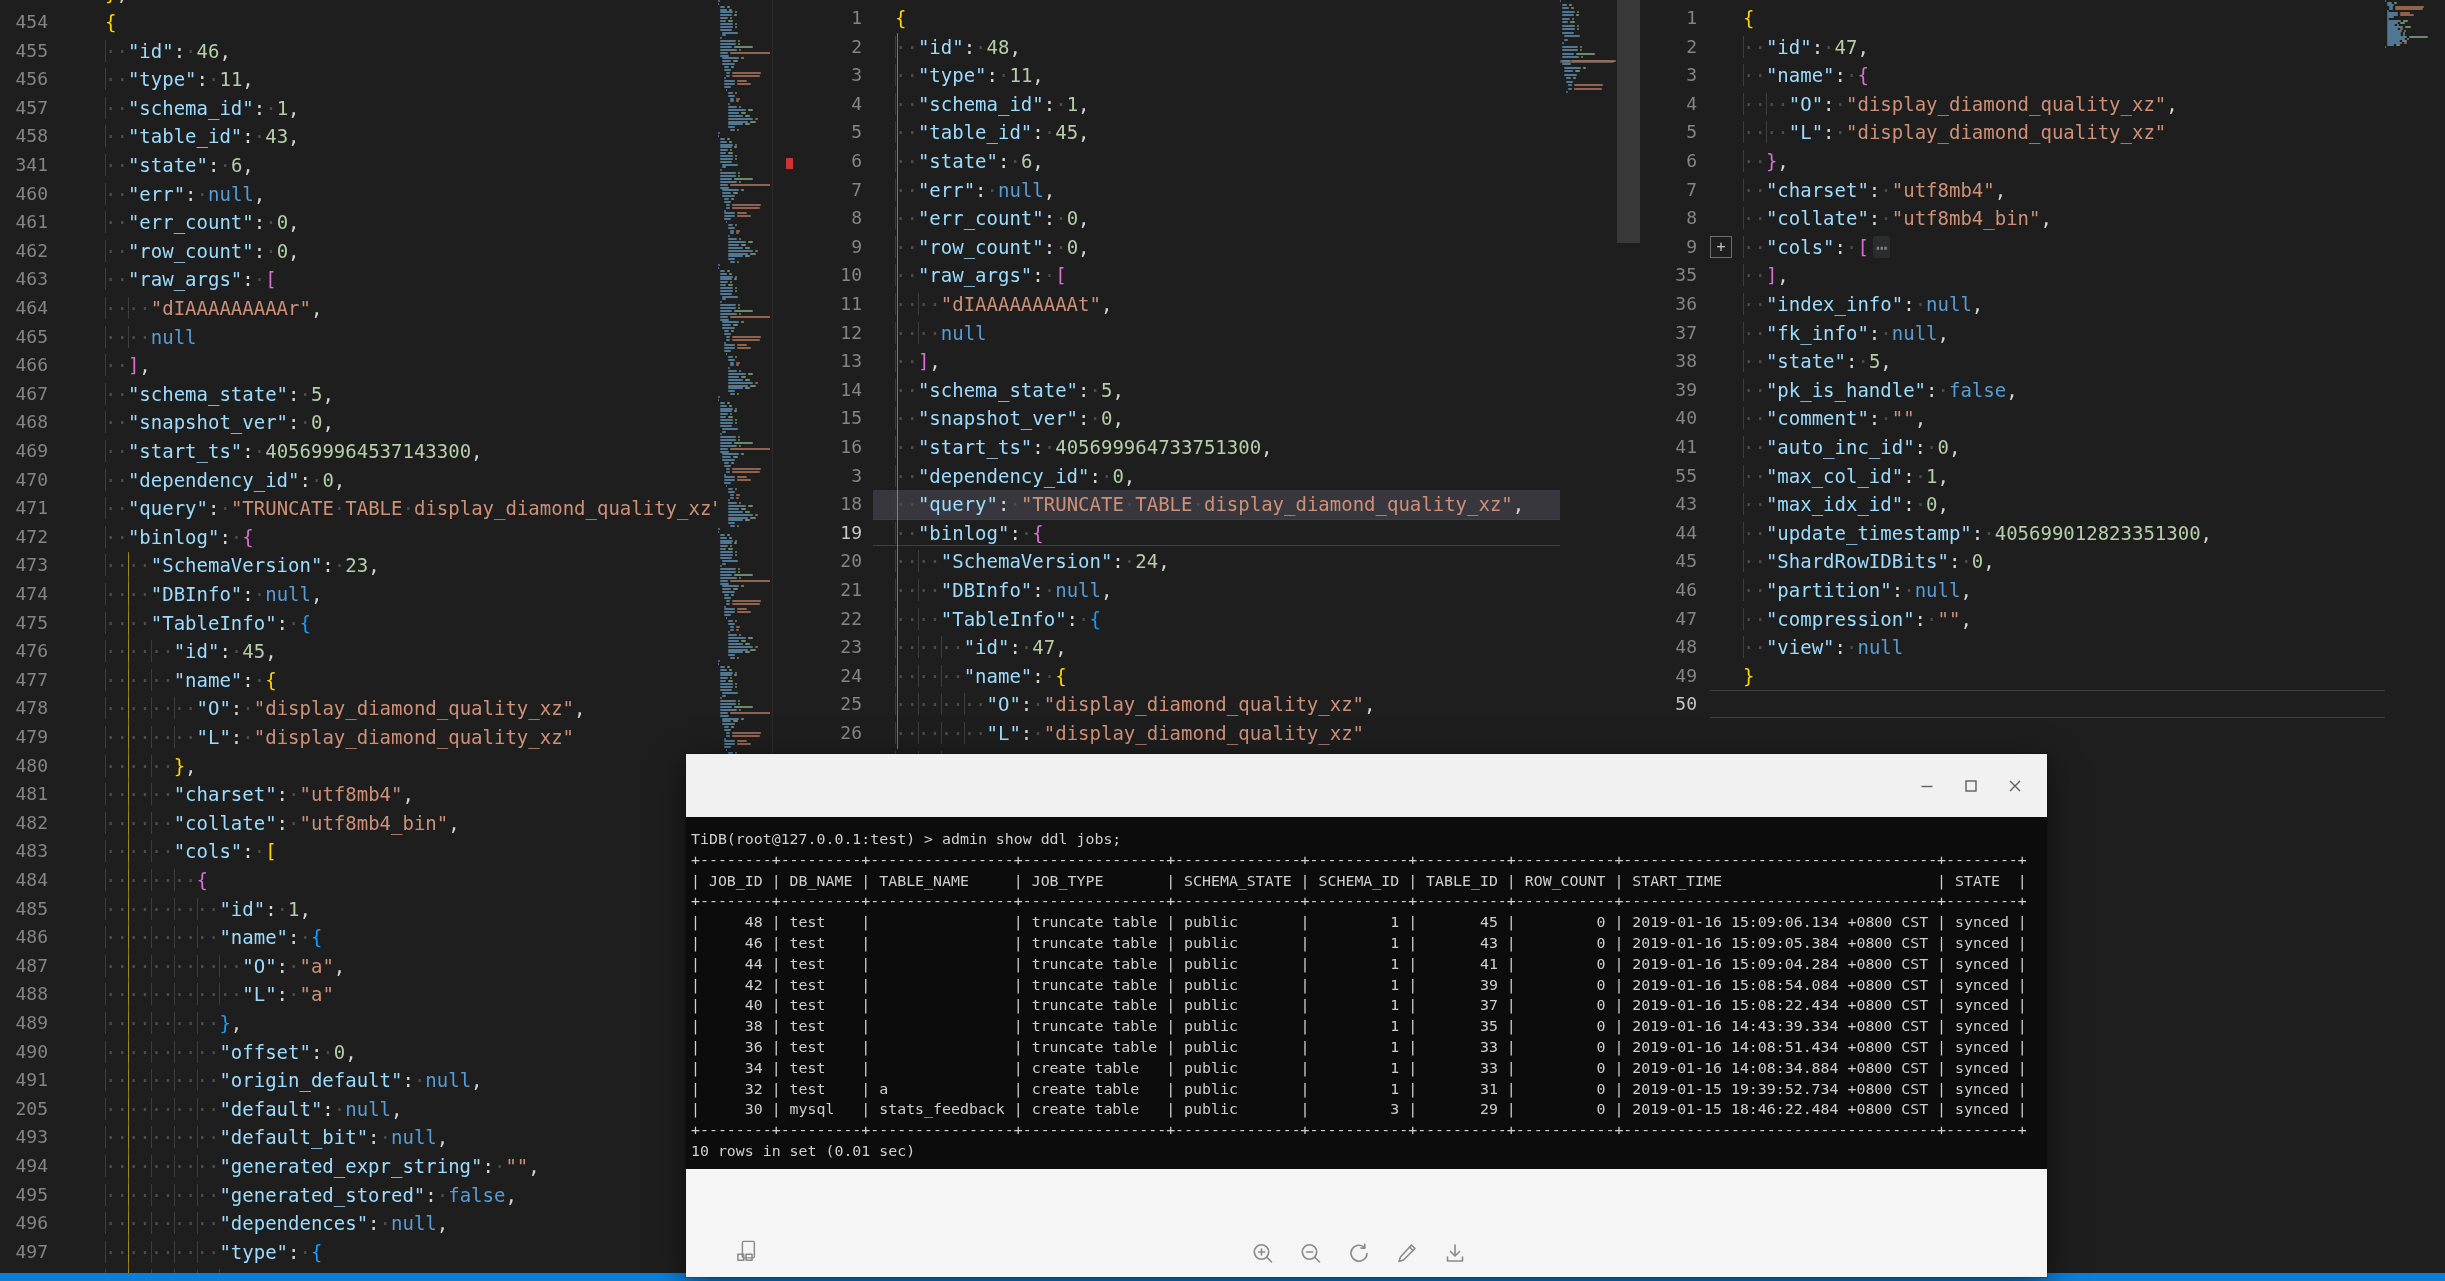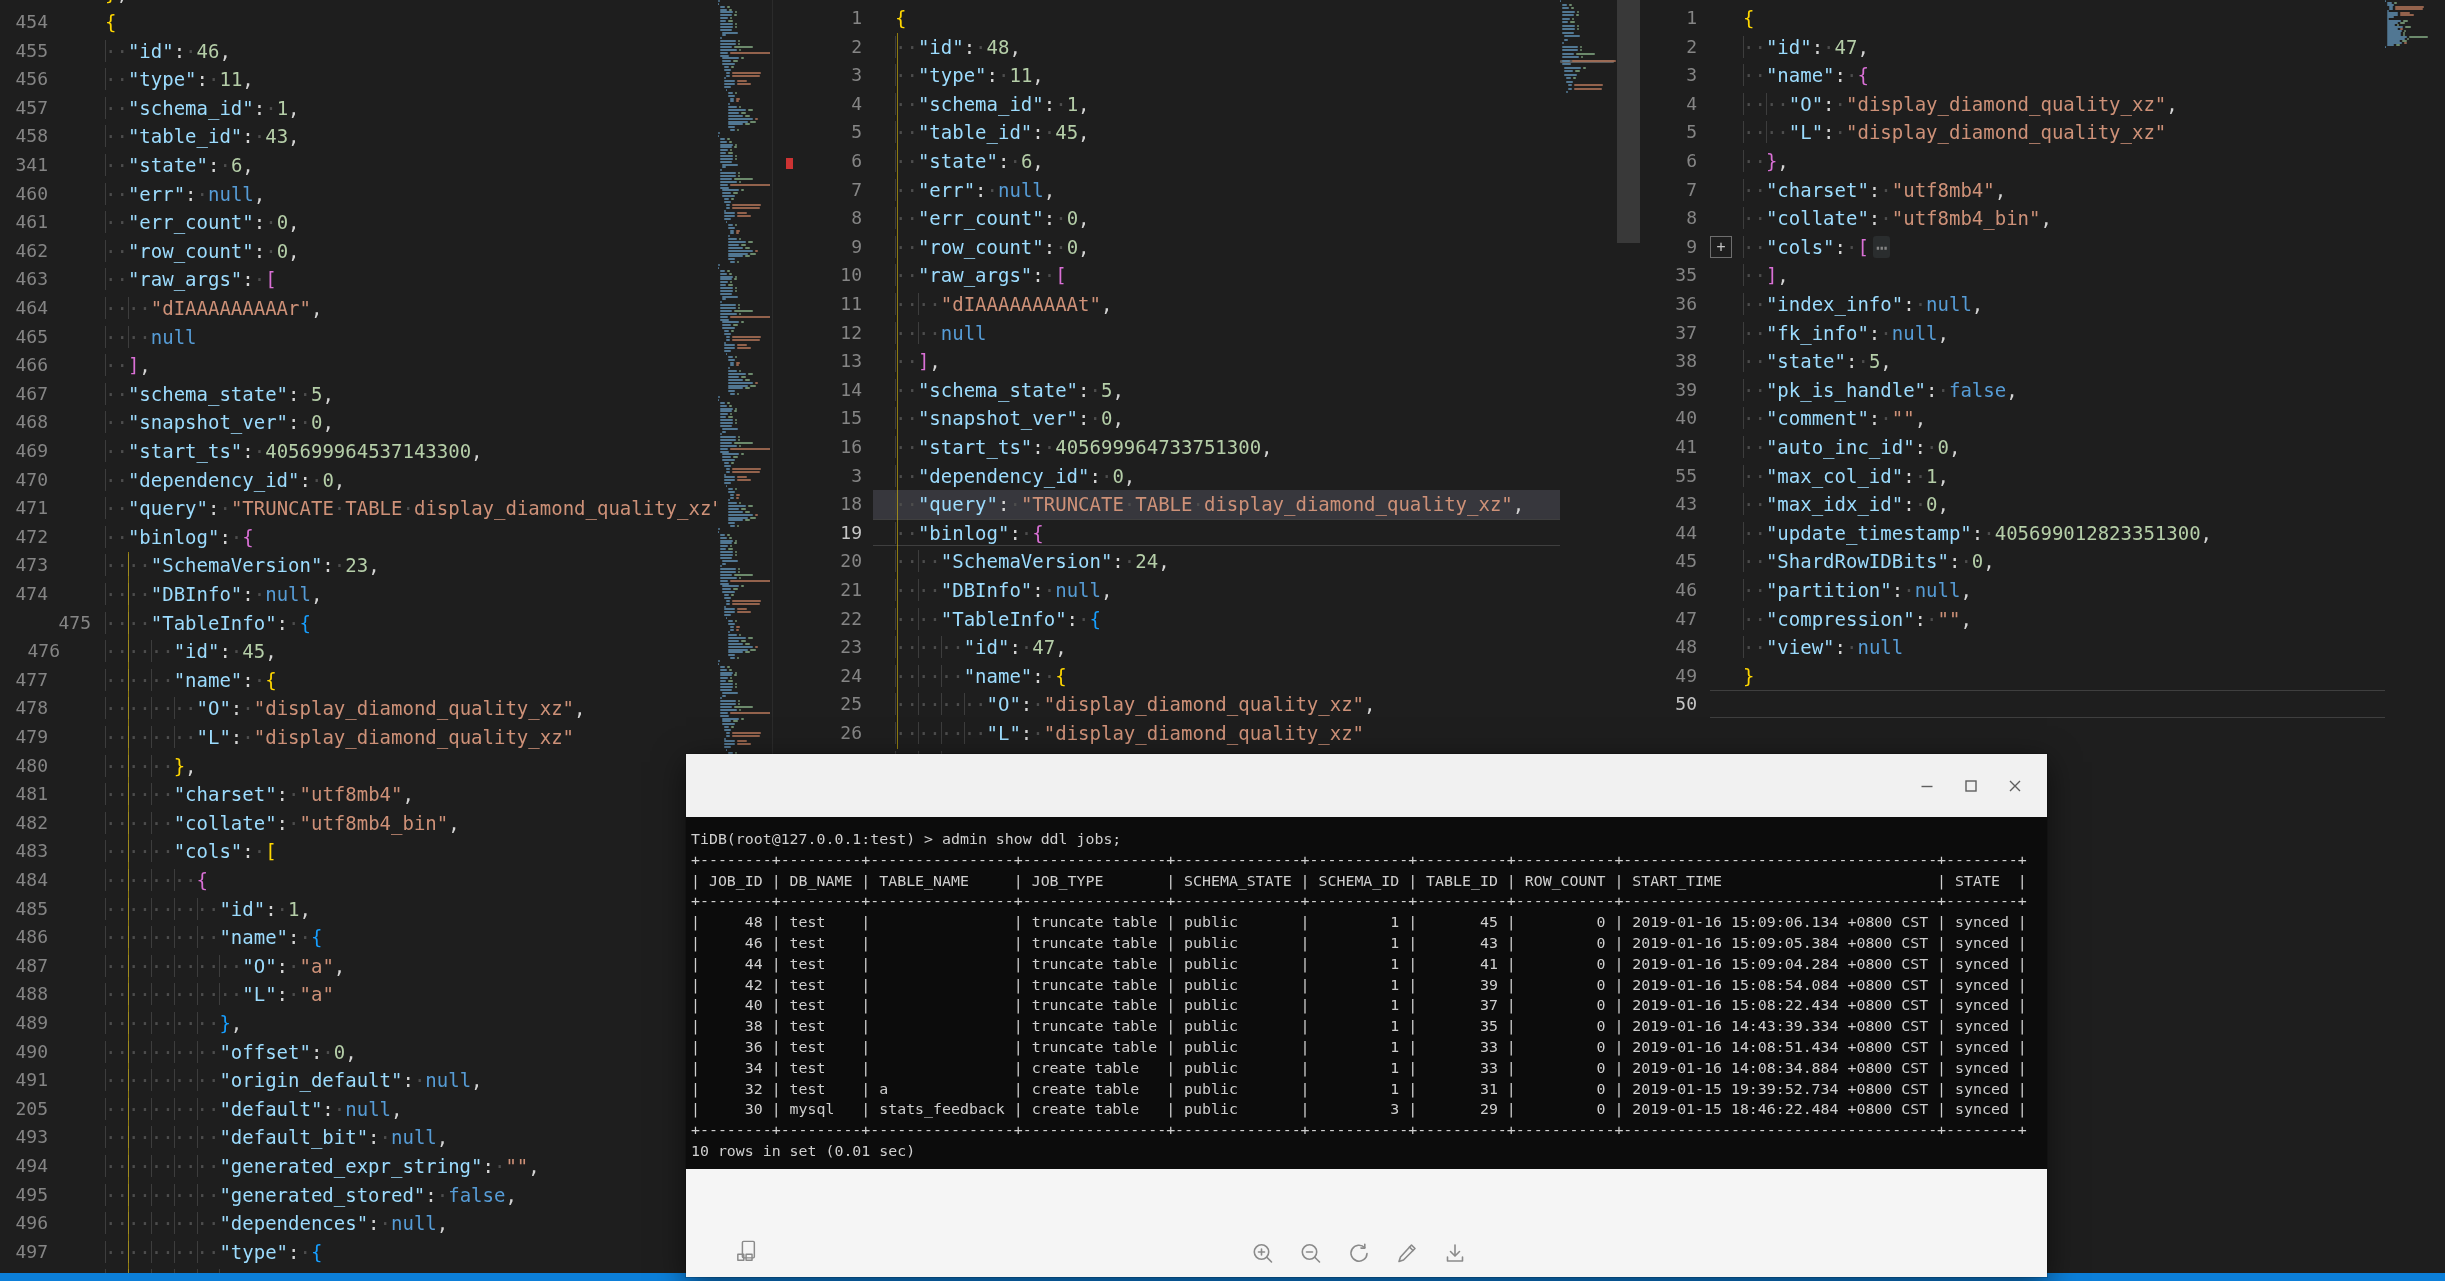--- a/index.html
+++ b/index.html
@@ -132,25 +132,25 @@
       </div>
       <div class="row" style="top: 551.4px;">
         <div class="ln" style="left: 0px; width: 48px;">473</div>
         <div class="code" style="left: 105px;"><span class="ind">····</span><span style="color:#9cdcfe">"SchemaVersion"</span><span style="color:#d4d4d4">:</span><span class="ws">·</span><span style="color:#b5cea8">23</span><span style="color:#d4d4d4">,</span></div>
       </div>
       <div class="row" style="top: 580px;">
         <div class="ln" style="left: 0px; width: 48px;">474</div>
         <div class="code" style="left: 105px;"><span class="ind">····</span><span style="color:#9cdcfe">"DBInfo"</span><span style="color:#d4d4d4">:</span><span class="ws">·</span><span style="color:#569cd6">null</span><span style="color:#d4d4d4">,</span></div>
       </div>
       <div class="row" style="top: 608.6px;">
-        <div class="ln" style="left: 0px; width: 48px; padding-left: 43px;">475</div>
+        <div class="ln" style="left: 0px; width: 48px;">475</div>
         <div class="code" style="left: 105px;"><span class="ind">····</span><span style="color:#9cdcfe">"TableInfo"</span><span style="color:#d4d4d4">:</span><span class="ws">·</span><span style="color:#179fff">{</span></div>
       </div>
       <div class="row" style="top: 637.2px;">
-        <div class="ln" style="left: 0px; width: 48px; margin-left: 12px;">476</div>
+        <div class="ln" style="left: 0px; width: 48px;">476</div>
         <div class="code" style="left: 105px;"><span class="ind">······</span><span style="color:#9cdcfe">"id"</span><span style="color:#d4d4d4">:</span><span class="ws">·</span><span style="color:#b5cea8">45</span><span style="color:#d4d4d4">,</span></div>
       </div>
       <div class="row" style="top: 665.8px;">
         <div class="ln" style="left: 0px; width: 48px;">477</div>
         <div class="code" style="left: 105px;"><span class="ind">······</span><span style="color:#9cdcfe">"name"</span><span style="color:#d4d4d4">:</span><span class="ws">·</span><span style="color:#ffd700">{</span></div>
       </div>
       <div class="row" style="top: 694.4px;">
         <div class="ln" style="left: 0px; width: 48px;">478</div>
         <div class="code" style="left: 105px;"><span class="ind">········</span><span style="color:#9cdcfe">"O"</span><span style="color:#d4d4d4">:</span><span class="ws">·</span><span style="color:#ce9178">"display_diamond_quality_xz"</span><span style="color:#d4d4d4">,</span></div>
       </div>

